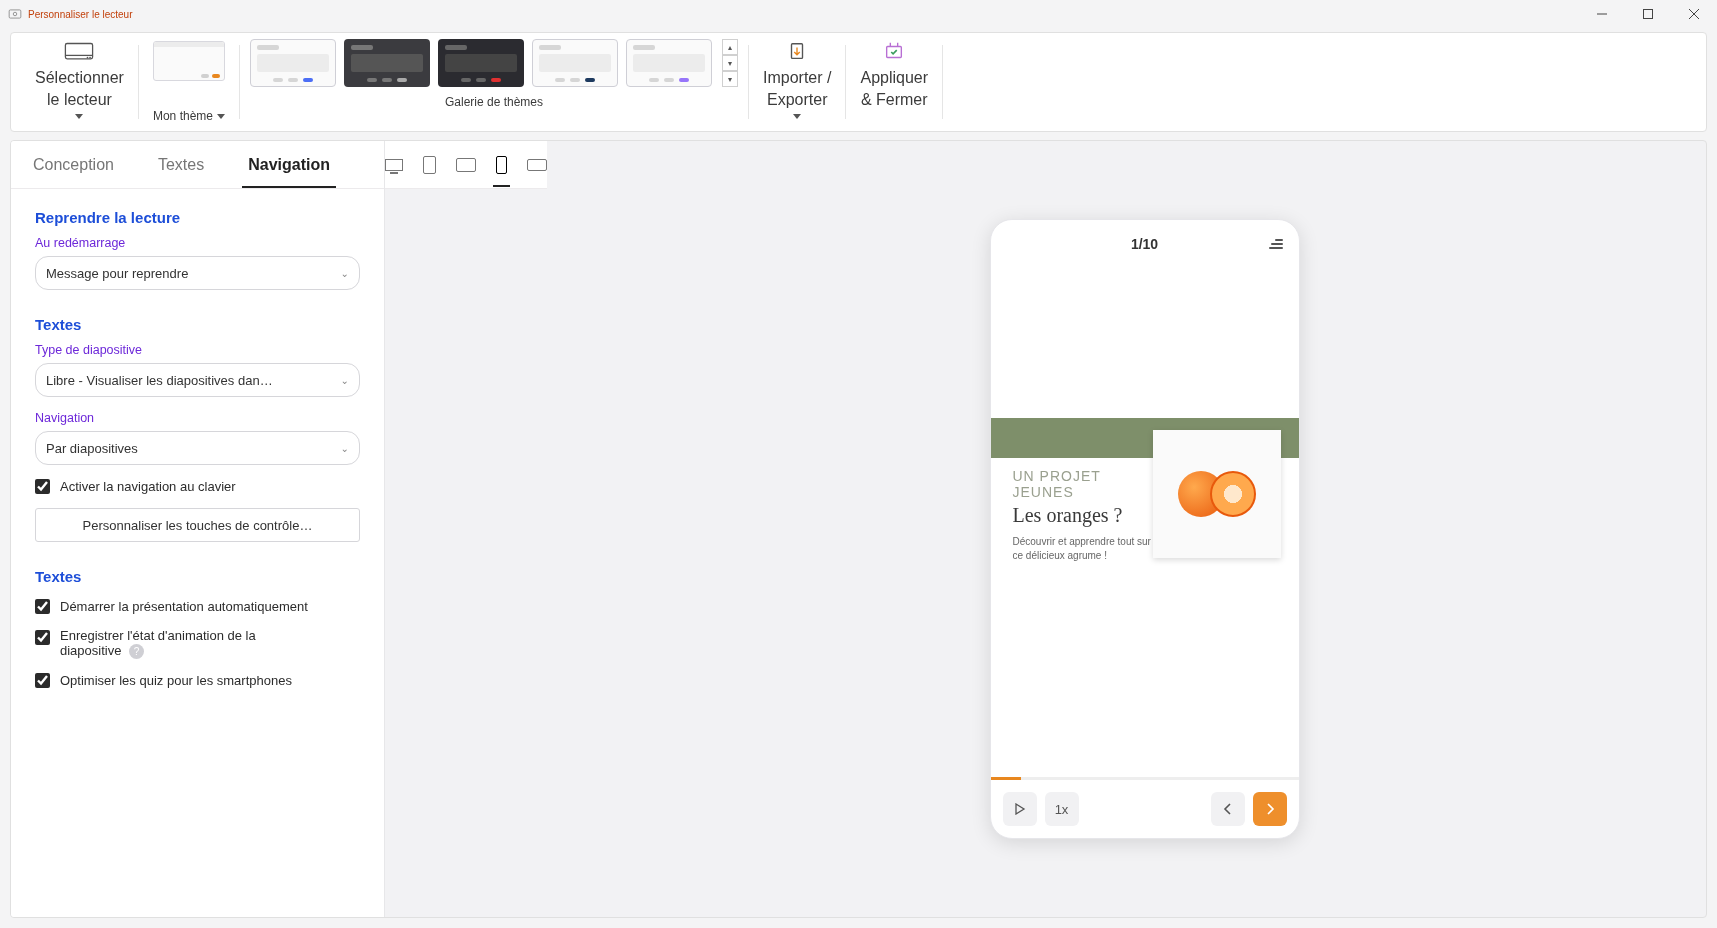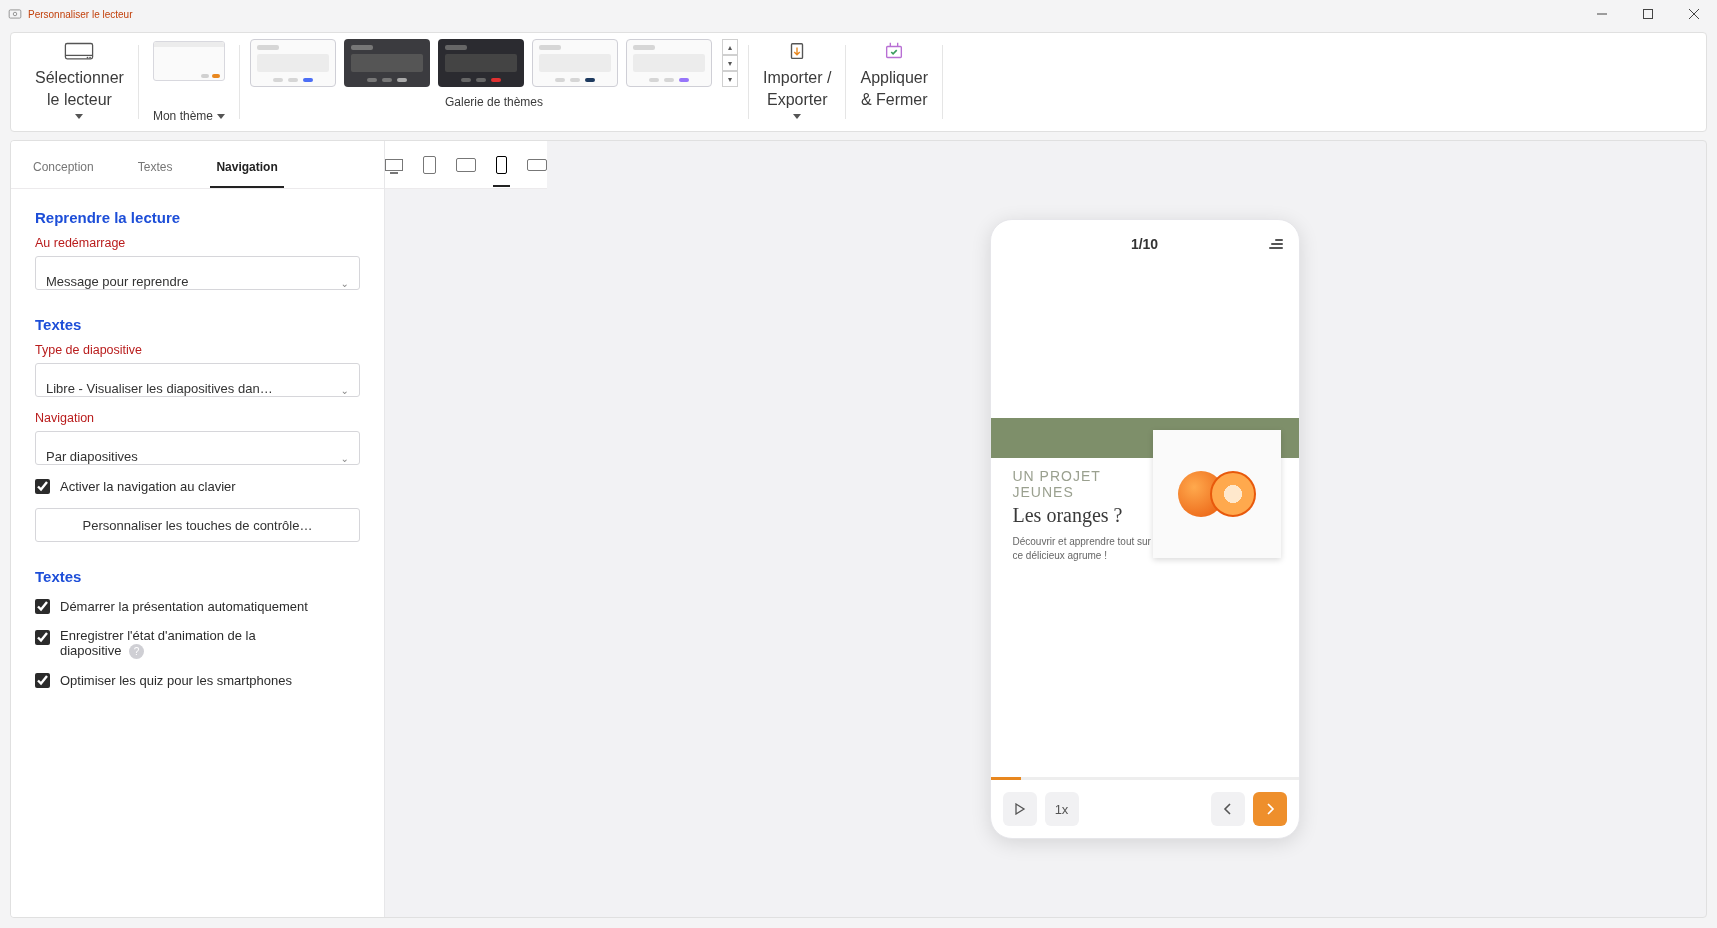--- a/index.html
+++ b/index.html
@@ -88,32 +88,32 @@
 
 .content-area {
   flex: 1; margin: 8px 10px 10px 10px; display: flex; border: 1px solid #e0e0e0; border-radius: 4px; overflow: hidden;
   background: #f2f2f4;
 }
 .sidebar-col {
   width: 374px; background: #ffffff; display: flex; flex-direction: column; border-right: 1px solid #e7e7e9;
 }
 .tabs-row { display: flex; height: 48px; align-items: flex-end; border-bottom: 1px solid #eceaec; }
 .tab {
-  padding: 0 22px 14px 22px; font-size: 12px; color: #767676; cursor: pointer; position: relative;
+  padding: 0 22px 14px 22px; font-size: 16px; color: #767676; cursor: pointer; position: relative;
 }
 .tab.active { color: #222; font-weight: 600; }
 .tab.active::after {
   content: ""; position: absolute; left: 16px; right: 16px; bottom: 0; height: 2px; background: #222;
 }
 .panel { padding: 20px 24px; overflow-y: auto; flex: 1; }
 .panel h3 { font-size: 15px; font-weight: 600; color: #1d4ed8; margin-bottom: 10px; }
-.panel .fld-label { font-size: 12.5px; color: #b91c1c; margin-bottom: 6px; margin-top: 4px; }
+.panel .fld-label { font-size: 12.5px; color: #6d28d9; margin-bottom: 6px; margin-top: 4px; }
 .select {
-  width: 100%; height: 34px; border: 1px solid #d6d6da; border-radius: 3px; background: #fff;
-  display: flex; align-items: flex-end; padding: 0 10px; font-size: 13px; color: #333; justify-content: space-between;
+  width: 100%; height: 34px; border: 1px solid #d6d6da; border-radius: 13px; background: #fff;
+  display: flex; align-items: center; padding: 0 10px; font-size: 13px; color: #333; justify-content: space-between;
 }
 .select .chev { font-size: 10px; color: #888; }
 .section-gap { height: 26px; }
 .check-row { display: flex; align-items: center; gap: 10px; font-size: 13px; color: #2c2c2c; margin-top: 14px; }
 .check-row input[type=checkbox] { width: 15px; height: 15px; accent-color: #2b2b2b; border-radius: 3px; }
 .indent-btn {
   width: 100%; height: 34px; border: 1px solid #d6d6da; border-radius: 3px; background: #fff;
   font-size: 13px; color: #333; margin-top: 14px; cursor: pointer;
 }
 .help-dot { display:inline-flex; width:15px; height:15px; border-radius:50%; background:#cfcfd4; color:#fff; font-size:10px; align-items:center; justify-content:center; margin-left:4px; }

